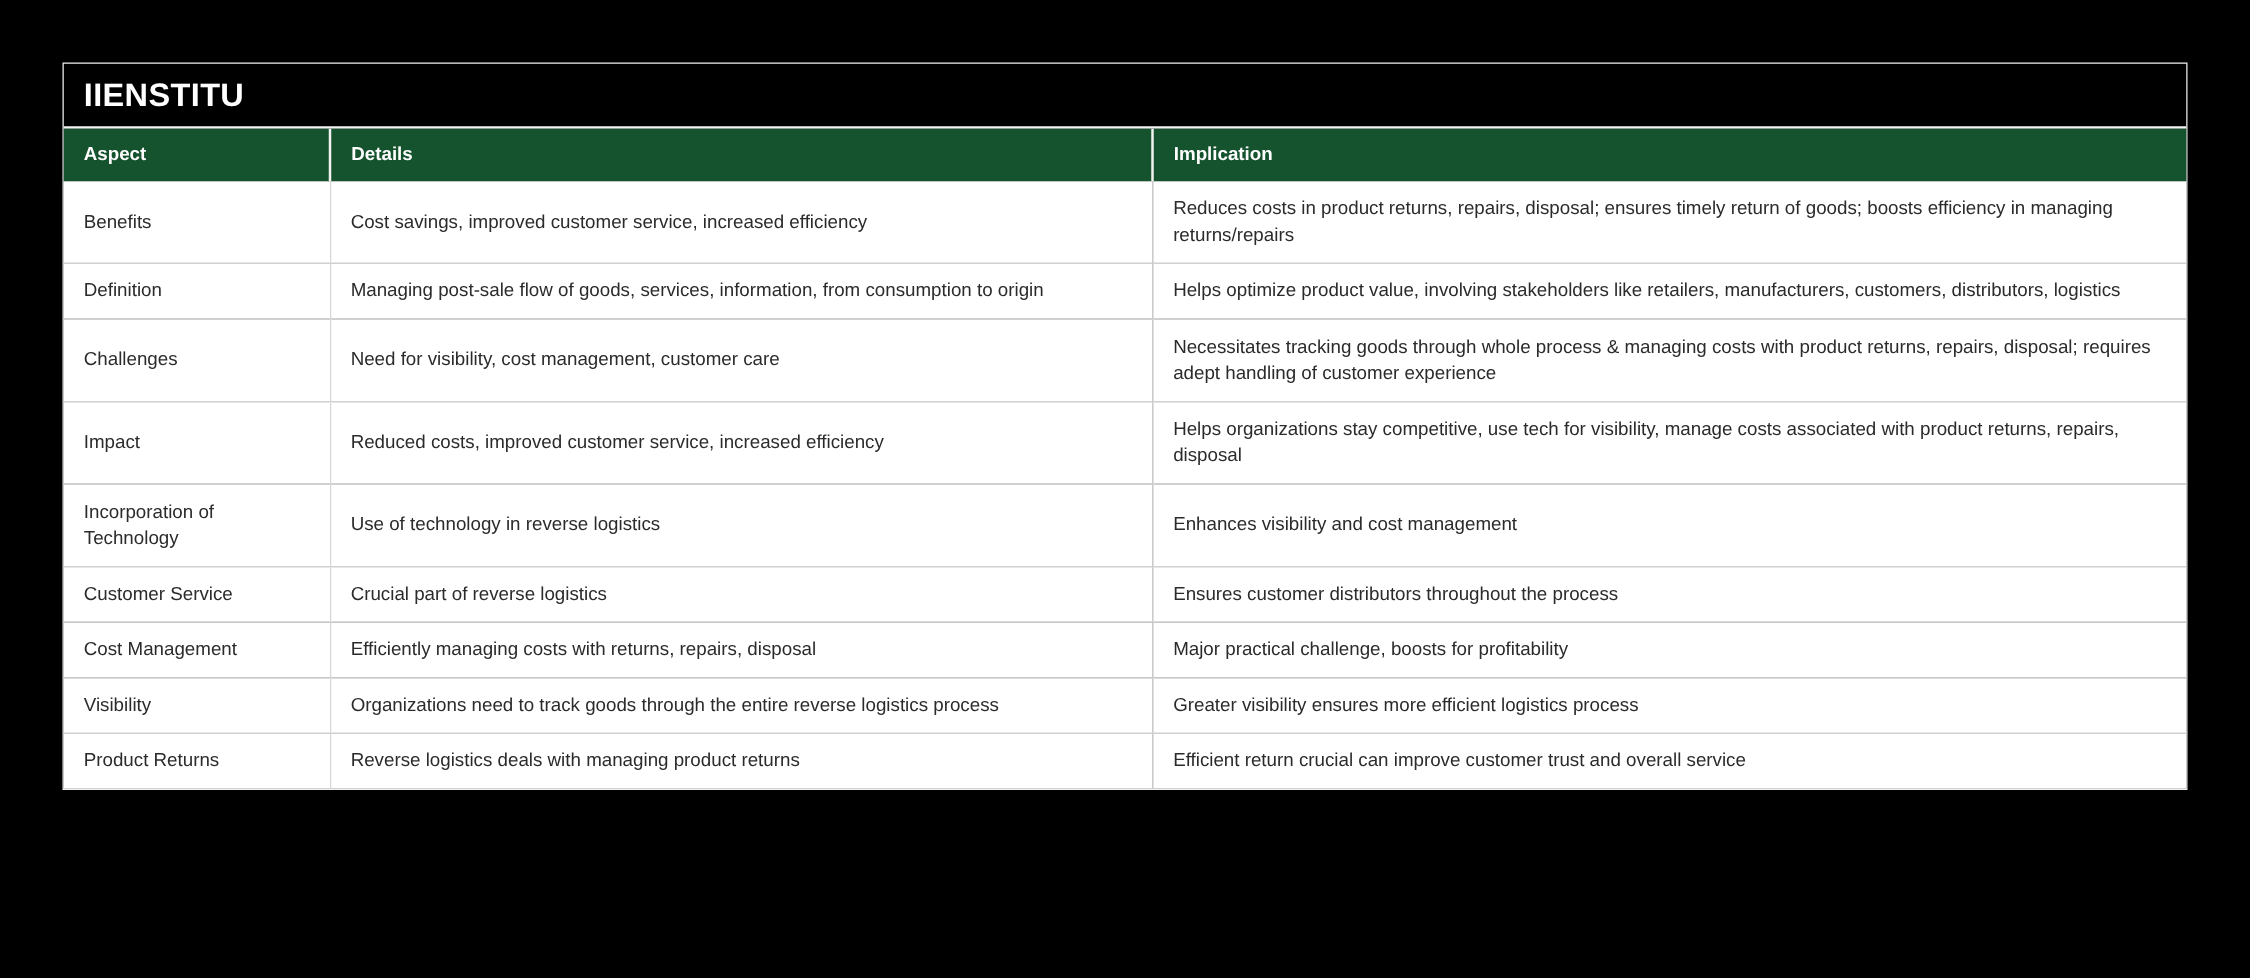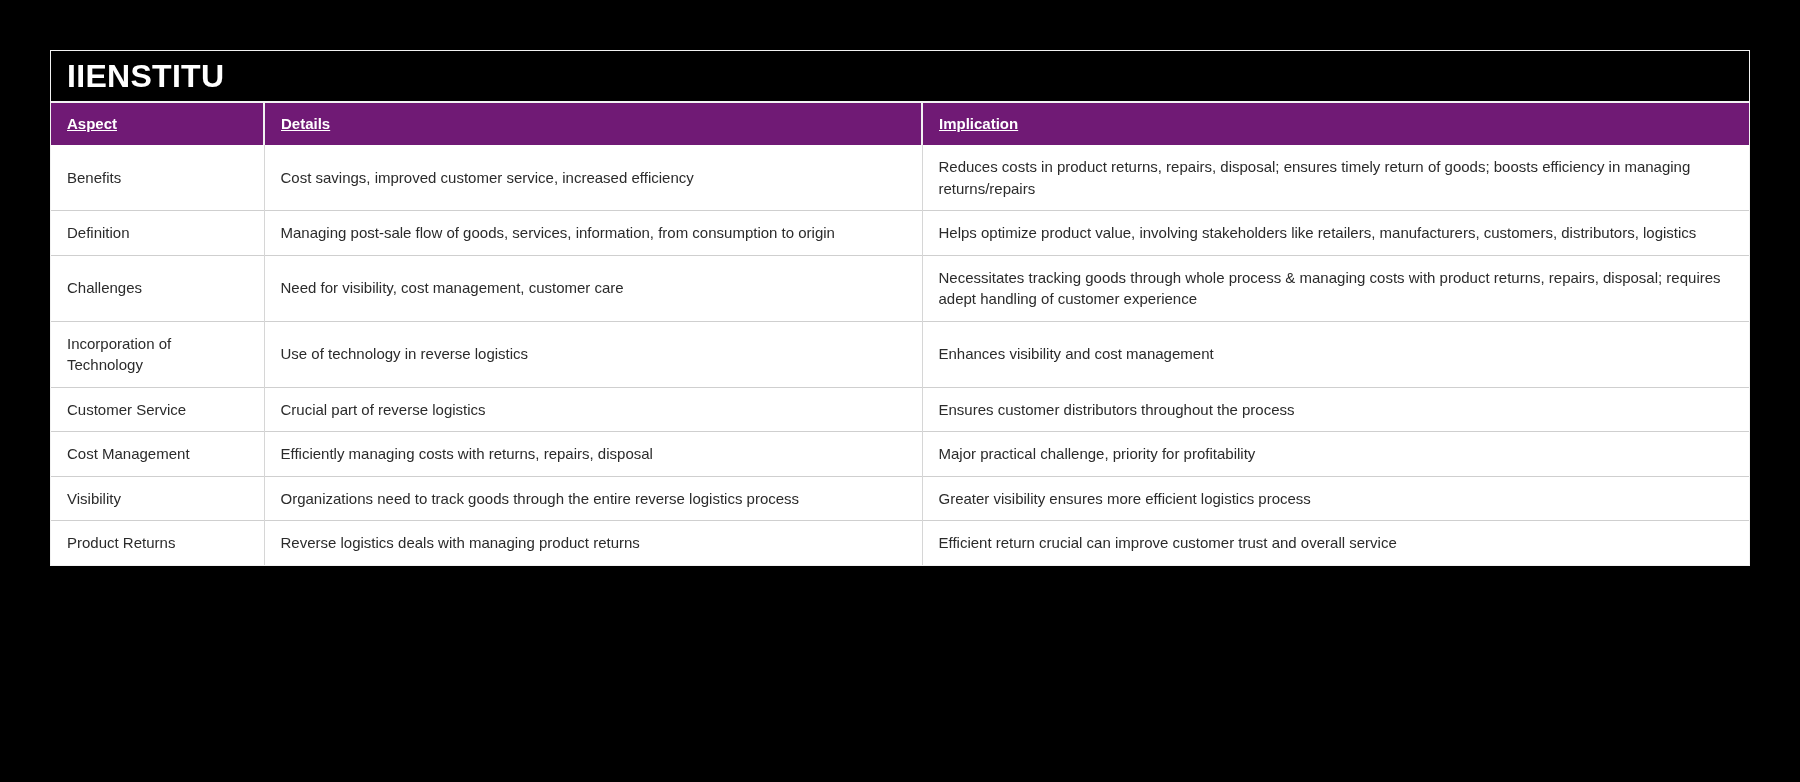--- a/index.html
+++ b/index.html
@@ -17,40 +17,39 @@
     width: 1700px;
     background: #000000;
     border: 1px solid #f2f2f2;
   }
   .card-title {
     height: 52px;
     display: flex;
     align-items: center;
     padding: 0 16px;
     color: #ffffff;
-    font-size: 32px;
+    font-size: 26px;
     font-weight: 700;
     border-bottom: 2px solid #f2f2f2;
     letter-spacing: 0.3px;
   }
   table.data-table {
     width: 100%;
     border-collapse: collapse;
     table-layout: fixed;
   }
   table.data-table thead th {
-    background: #701a75;
+    background: #14532d;
     color: #ffffff;
     font-size: 15px;
     font-weight: 700;
     text-align: left;
     vertical-align: middle;
     padding: 11px 16px;
     line-height: 20px;
-    text-decoration: underline;
   }
   table.data-table thead th + th {
     border-left: 2px solid #f2f2f2;
   }
   .col-aspect      { width: 213px; }
   .col-details     { width: 658px; }
   .col-implication { width: auto;  }
   table.data-table tbody td {
     background: #ffffff;
     color: #2b2b2b;
@@ -92,33 +91,38 @@
           <td>Definition</td>
           <td>Managing post-sale flow of goods, services, information, from consumption to origin</td>
           <td>Helps optimize product value, involving stakeholders like retailers, manufacturers, customers, distributors, logistics</td>
         </tr>
         <tr>
           <td>Challenges</td>
           <td>Need for visibility, cost management, customer care</td>
           <td>Necessitates tracking goods through whole process &amp; managing costs with product returns, repairs, disposal; requires adept handling of customer experience</td>
         </tr>
         <tr>
+          <td>Impact</td>
+          <td>Reduced costs, improved customer service, increased efficiency</td>
+          <td>Helps organizations stay competitive, use tech for visibility, manage costs associated with product returns, repairs, disposal</td>
+        </tr>
+        <tr>
           <td>Incorporation of Technology</td>
           <td>Use of technology in reverse logistics</td>
           <td>Enhances visibility and cost management</td>
         </tr>
         <tr>
           <td>Customer Service</td>
           <td>Crucial part of reverse logistics</td>
           <td>Ensures customer distributors throughout the process</td>
         </tr>
         <tr>
           <td>Cost Management</td>
           <td>Efficiently managing costs with returns, repairs, disposal</td>
-          <td>Major practical challenge, priority for profitability</td>
+          <td>Major practical challenge, boosts for profitability</td>
         </tr>
         <tr>
           <td>Visibility</td>
           <td>Organizations need to track goods through the entire reverse logistics process</td>
           <td>Greater visibility ensures more efficient logistics process</td>
         </tr>
         <tr>
           <td>Product Returns</td>
           <td>Reverse logistics deals with managing product returns</td>
           <td>Efficient return crucial can improve customer trust and overall service</td>

